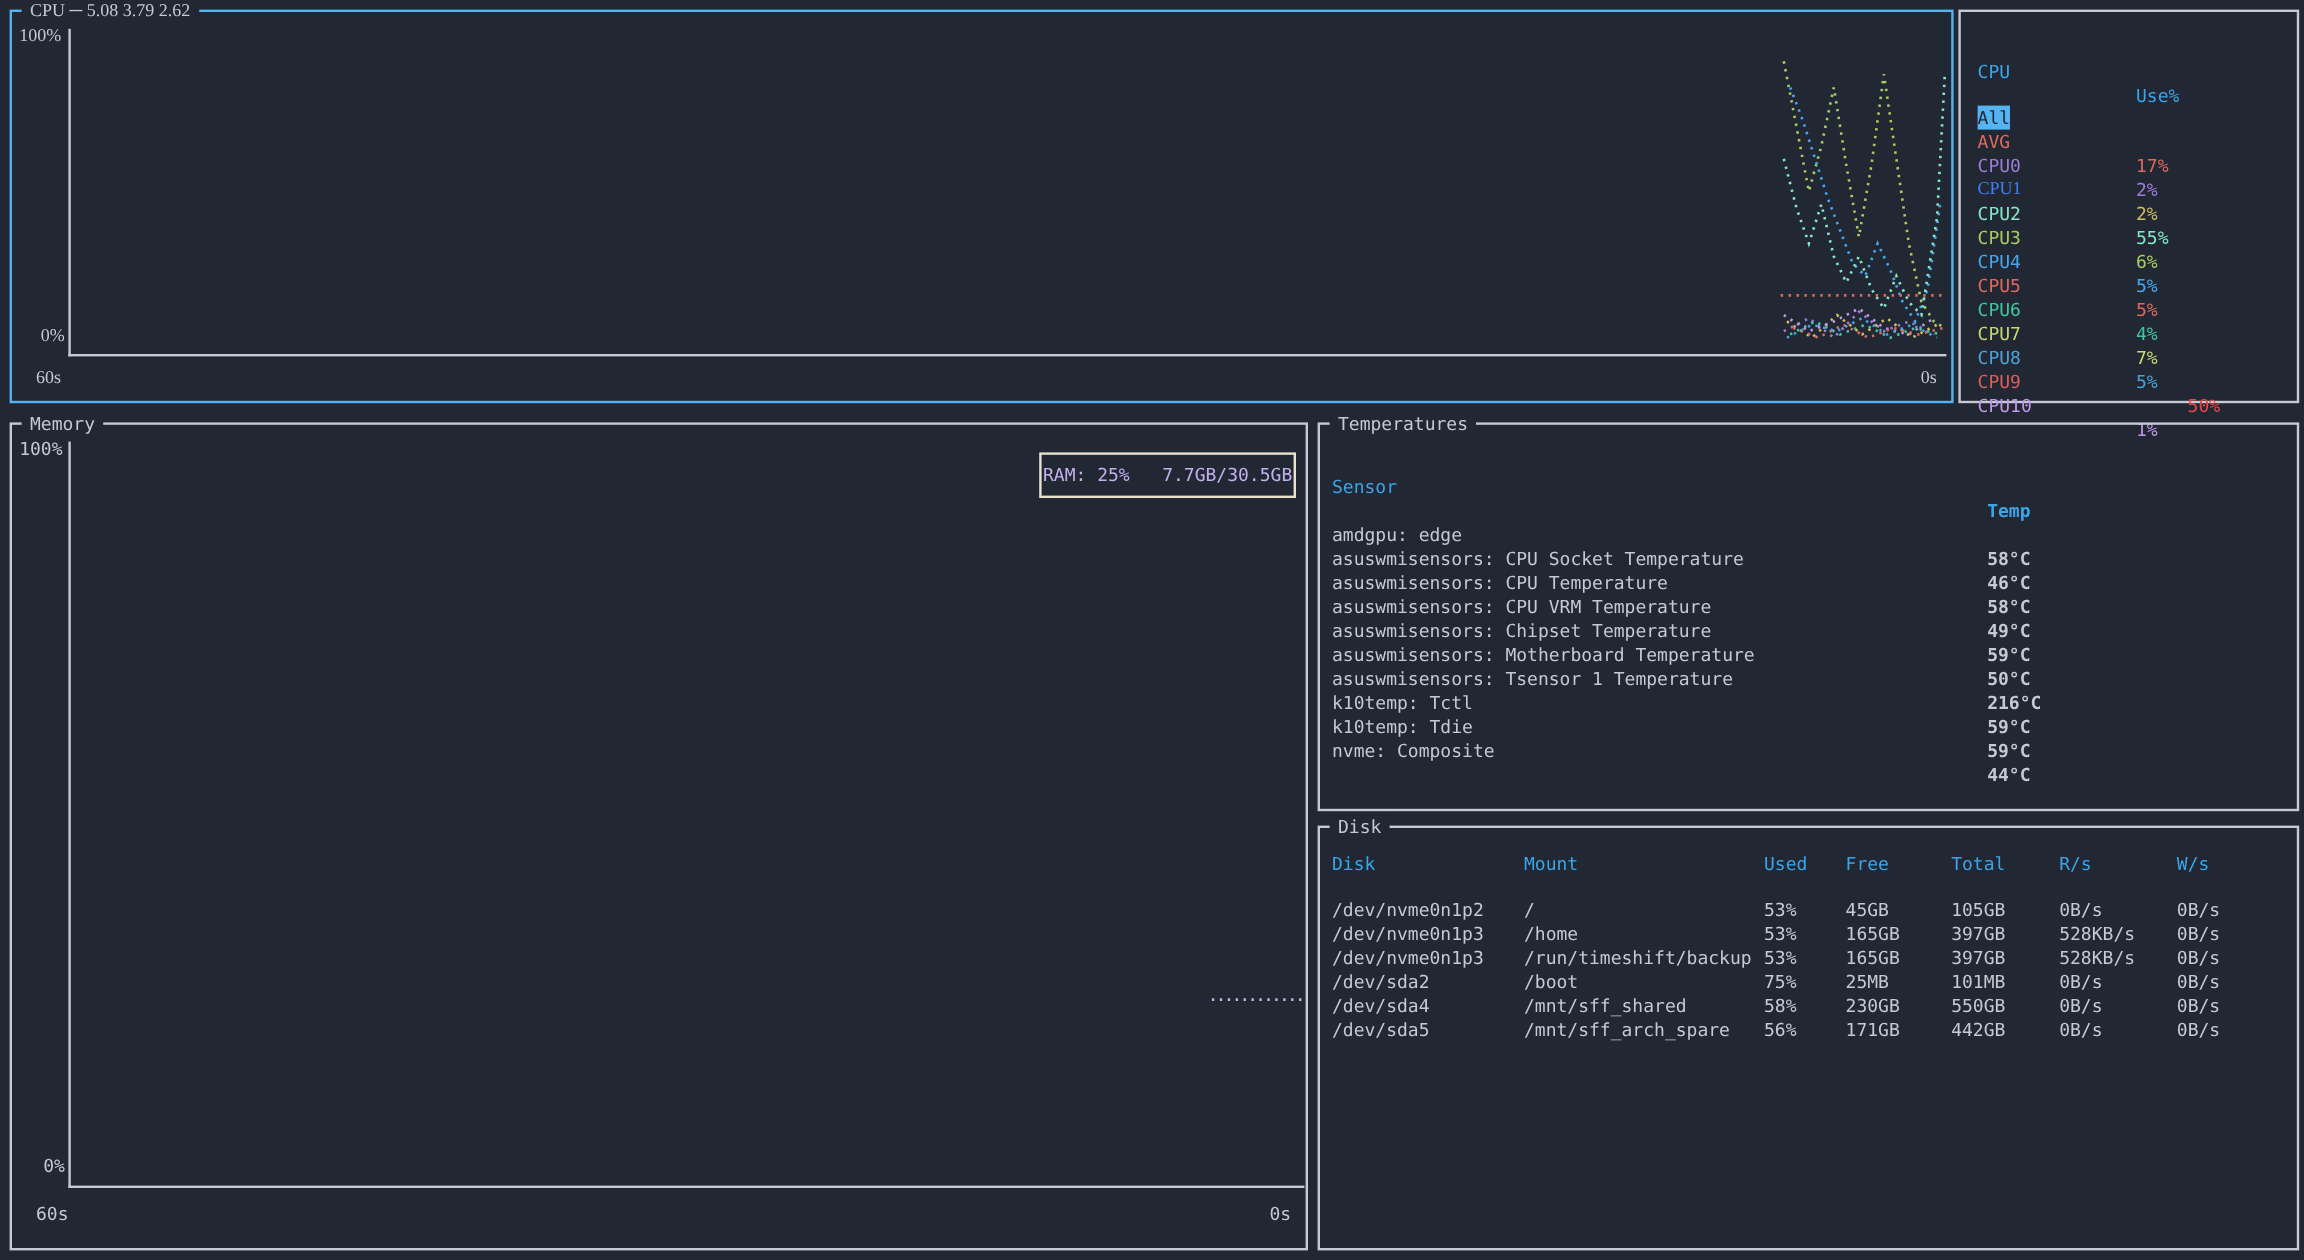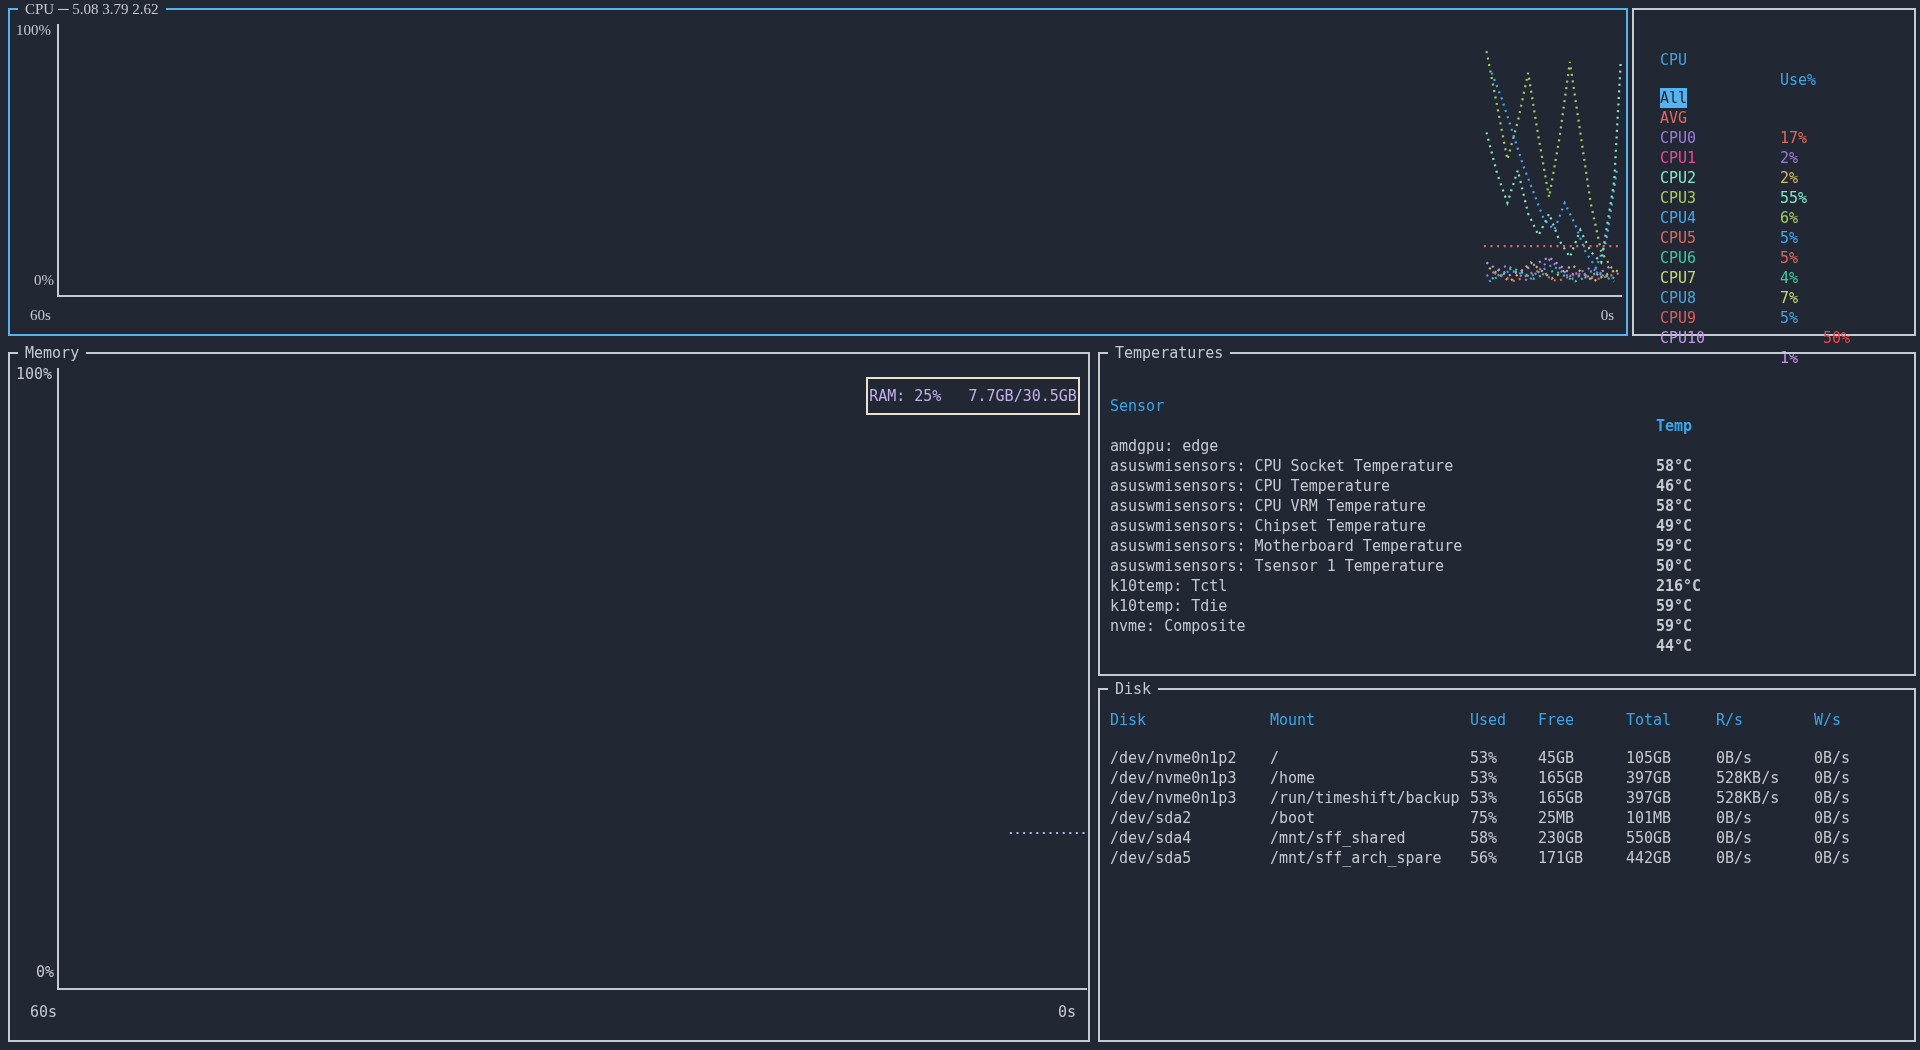--- a/index.html
+++ b/index.html
@@ -21,21 +21,21 @@
   }
   .axis-label{position:absolute;white-space:pre;color:var(--text);}
   .ymax{left:6px;top:10px;width:40px;text-align:left;}
   .ymin{left:6px;width:38px;text-align:right;}
   .axis-v{position:absolute;width:2px;background:var(--border);}
   .axis-h{position:absolute;height:2px;background:var(--border);}
   svg.plot{position:absolute;left:49px;top:14px;}
   .col-header{color:var(--header) !important;}
   
   .legend-row{position:relative;height:20px;white-space:pre;}
-  .legend-label{position:absolute;left:16px;}
+  .legend-label{position:absolute;left:4px;}
   .legend-value{position:absolute;left:136px;}
   .legend-row.selected .legend-label{background:var(--sel);color:var(--bg) !important;}
   
   .temp-row{position:relative;height:20px;white-space:pre;}
   .temp-name{position:absolute;left:0;}
   .temp-val{position:absolute;left:546px;font-weight:bold;}
   
   .disk-grid{display:grid;grid-template-columns:160px 200px 68px 88px 90px 98px auto;height:20px;white-space:pre;}
   .ram-box{
     position:absolute;left:856px;top:23px;width:214px;height:38px;
@@ -85,21 +85,21 @@
         <span class="legend-label" style="color: rgb(224, 105, 94);">AVG</span>
         <span class="legend-value" style="color: rgb(224, 105, 94);">17%</span>
       </div>
 
       <div class="legend-row">
         <span class="legend-label" style="color: rgb(156, 125, 216);">CPU0</span>
         <span class="legend-value" style="color: rgb(156, 125, 216);">2%</span>
       </div>
 
       <div class="legend-row">
-        <span class="legend-label" style="color: #ec4899;">CPU1</span>
+        <span class="legend-label" style="color: #3b82f6; font-family: Liberation Serif, serif;">CPU1</span>
         <span class="legend-value" style="color: rgb(210, 189, 94);">2%</span>
       </div>
 
       <div class="legend-row">
         <span class="legend-label" style="color: rgb(131, 232, 198);">CPU2</span>
         <span class="legend-value" style="color: rgb(131, 232, 198);">55%</span>
       </div>
 
       <div class="legend-row">
         <span class="legend-label" style="color: rgb(168, 205, 95);">CPU3</span>

